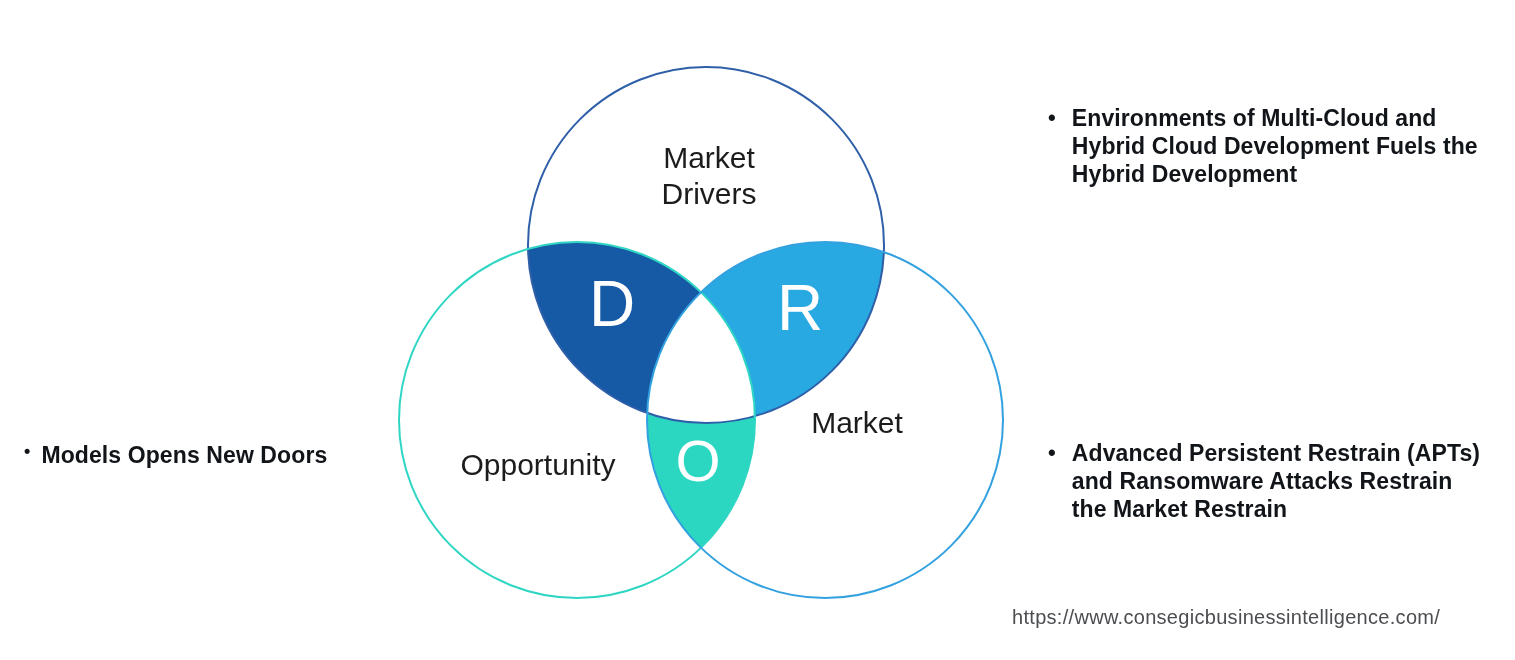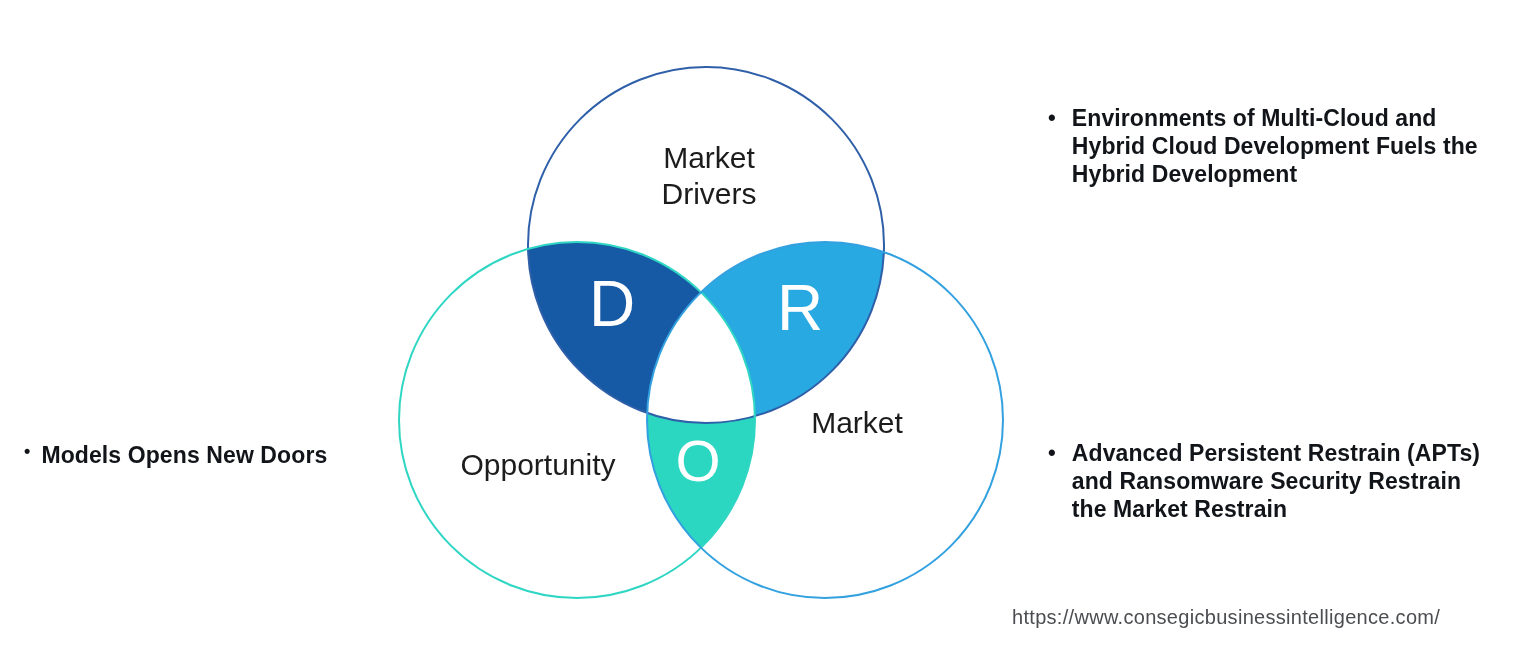--- a/index.html
+++ b/index.html
@@ -133,20 +133,20 @@
       <div>Environments of Multi-Cloud and</div>
       <div>Hybrid Cloud Development Fuels the</div>
       <div>Hybrid Development</div>
     </div>
   </div>
 
   <div class="note note-right" style="left:1048px; top:439px;">
     <span class="bullet">•</span>
     <div class="lines">
       <div>Advanced Persistent Restrain (APTs)</div>
-      <div>and Ransomware Security Restrain</div>
+      <div>and Ransomware Attacks Restrain</div>
       <div>the Market Restrain</div>
     </div>
   </div>
 
   <div class="footer-url">https://www.consegicbusinessintelligence.com/</div>
 
 </div>
 
 </body></html>

